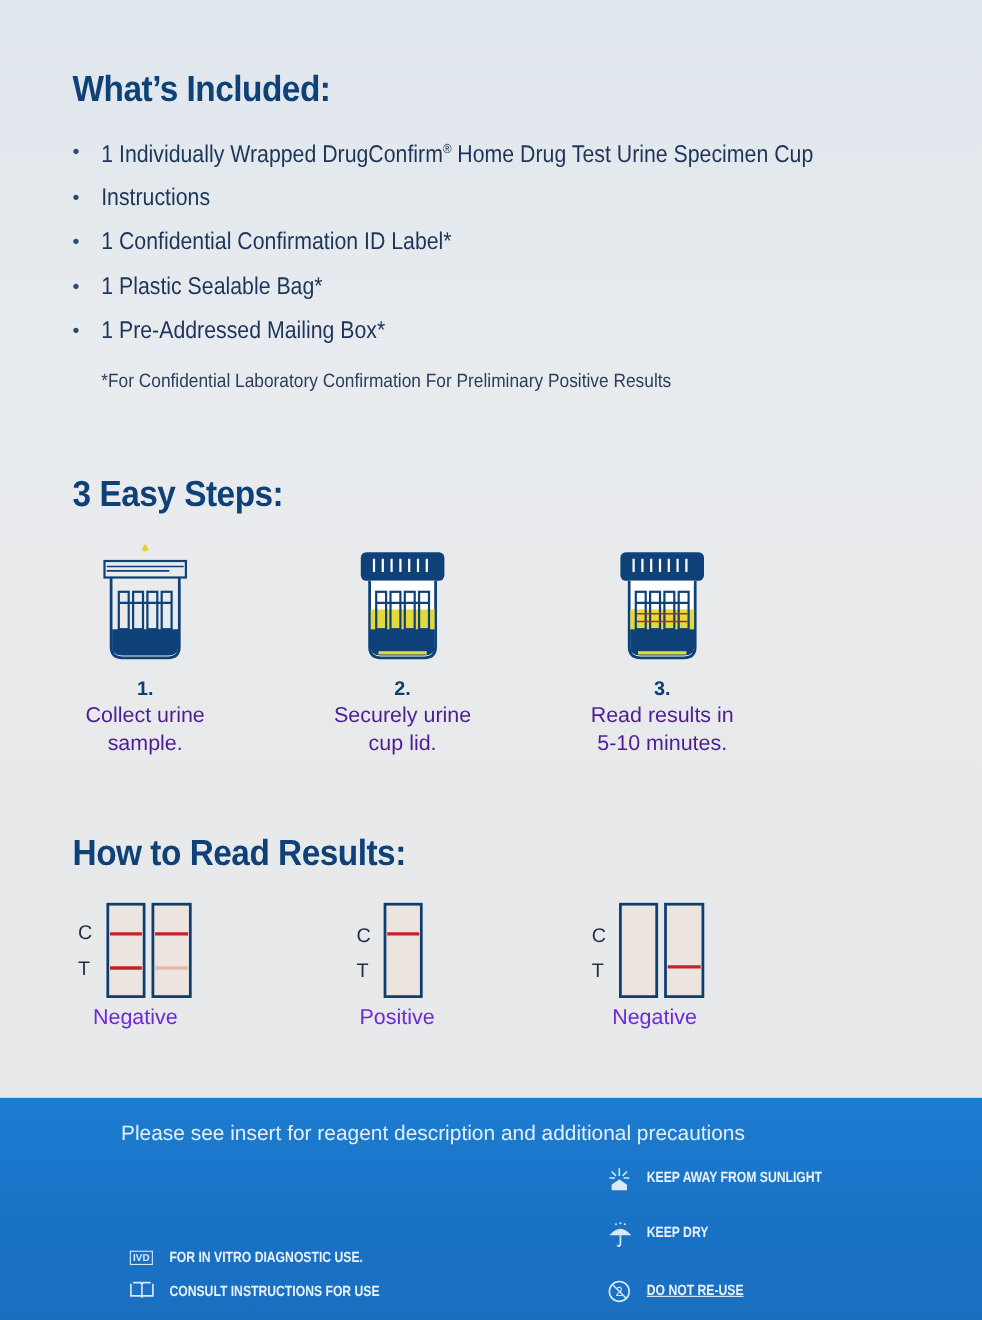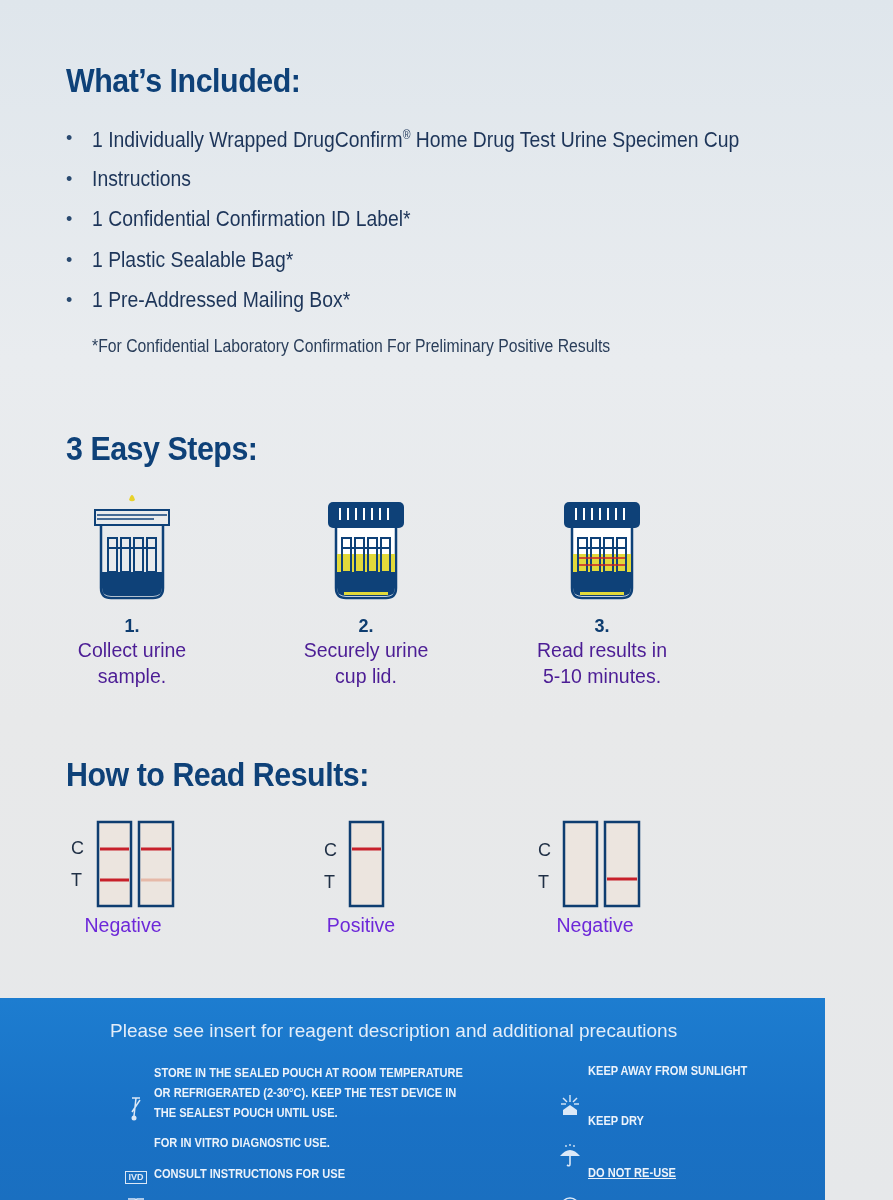--- a/index.html
+++ b/index.html
@@ -28,30 +28,30 @@
     transform: scaleX(0.9); transform-origin: left center; white-space: nowrap;
   }
   .step { position: absolute; top: 488px; width: 160px; text-align: center; }
   .step svg { display: block; margin: 0 auto; }
   .step .num { font-weight: bold; font-size: 18px; color: #0e3d70; margin-top: 16px; }
   .step .desc { font-size: 19.5px; color: #4c1d95; line-height: 26px; }
   .result { position: absolute; top: 818px; text-align: center; }
   .result .lbl { font-size: 19.5px; color: #6d28d9; margin-top: 6px; }
   .ct { font-size: 18px; color: #1f2f45; }
   .footer {
-    position: absolute; left: 0; top: 998px; width: 825px; height: 202px;
+    position: absolute; left: 0; top: 998px; width: 893px; height: 202px;
     background: linear-gradient(180deg, #1d7dd0 0%, #1971c5 60%, #1a6fc0 100%);
     color: #e8f1fb;
   }
   .footer .note {
     position: absolute; left: 110px; top: 22px; font-size: 19px; color: #e4eef9;
     white-space: nowrap;
   }
   .prec { position: absolute; display: flex; align-items: flex-start; }
-  .prec .ic { width: 36px; font-size: 16px; color: #dbe8f7; text-align: center; margin-top: 33px; }
+  .prec .ic { width: 36px; font-size: 16px; color: #dbe8f7; text-align: left; }
   .prec .t {
     font-family: "Liberation Sans", sans-serif; font-weight: bold; font-size: 13.5px;
     line-height: 20px; color: #ecf3fb; text-transform: uppercase;
     transform: scaleX(0.82); transform-origin: left top; white-space: nowrap;
   }
   .ivd { border: 1.5px solid #dbe8f7; font-size: 9px; font-weight: bold; padding: 0 2px; line-height: 11px; display: inline-block; margin-top: 3px; }
 </style>
 </head>
 <body>
 
@@ -204,33 +204,20 @@
       <rect x="43" y="2" width="34" height="84" fill="#ece5df" stroke="#0e3d70" stroke-width="2.5"></rect>
       <line x1="45" y1="59" x2="75" y2="59" stroke="#c8202a" stroke-width="3"></line>
     </svg>
   </div>
   <div class="lbl" style="margin-left:-4px;">Negative</div>
 </div>
 
 <div class="footer">
   <div class="note">Please see insert for reagent description and additional precautions</div>
 
-  <div class="prec" style="left:118px; top:65px;">
-    <span class="ic">
-      <svg width="16" height="26" viewBox="0 0 16 26">
-          <path d="M4 2 L12 2 M8 2 L6 20 M12 4 L4 16" stroke="#dbe8f7" stroke-width="1.5" fill="none"></path>
-          <circle cx="6" cy="22" r="2.5" fill="#dbe8f7"></circle>
-        </svg>
-    </span>
-    <div class="t">
-      <div>STORE IN THE SEALED POUCH AT ROOM TEMPERATURE</div>
-      <div>OR REFRIGERATED (2-30°C). KEEP THE TEST DEVICE IN</div>
-      <div>THE SEALEST POUCH UNTIL USE.</div>
-    </div>
-  </div>
 
   <div class="prec" style="left:118px; top:135px;">
     <span class="ic"><span class="ivd">IVD</span></span>
     <div class="t">
       <div>FOR IN VITRO DIAGNOSTIC USE.</div>
     </div>
   </div>
 
   <div class="prec" style="left:118px; top:166px;">
     <span class="ic">

